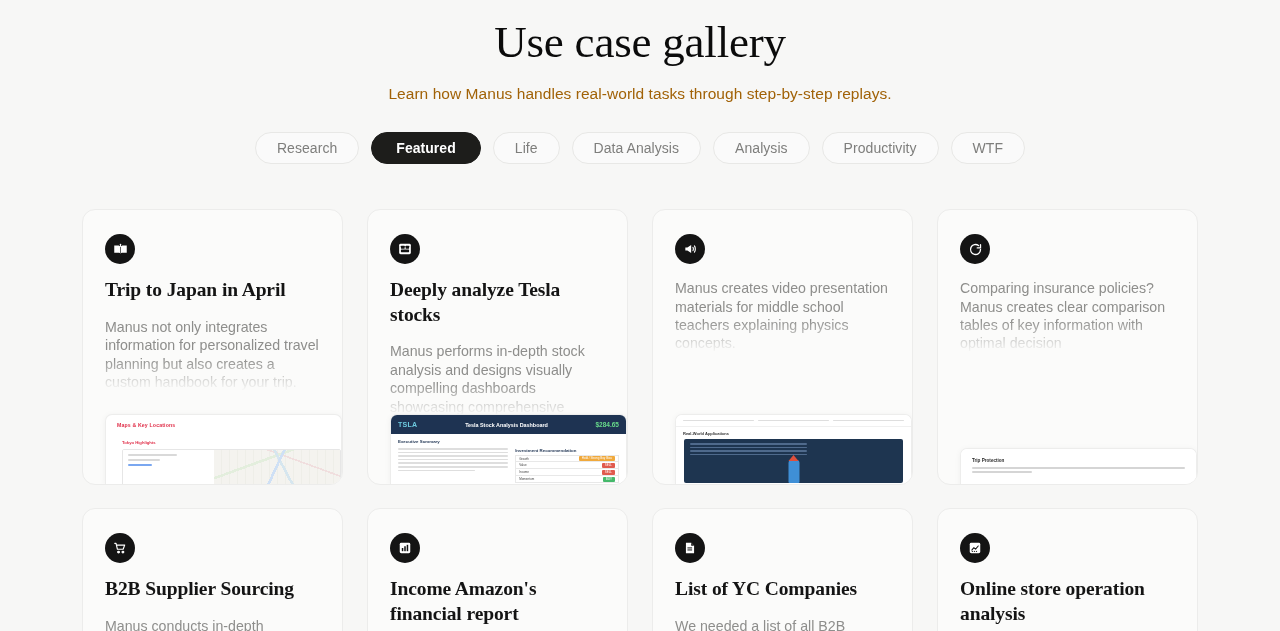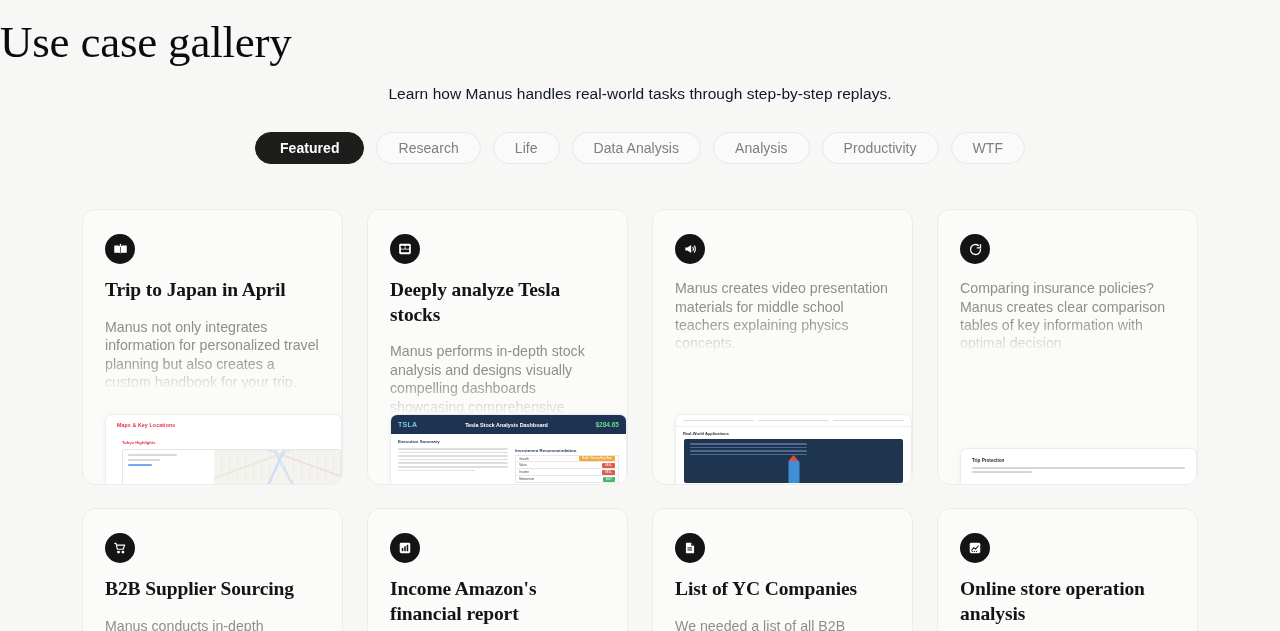--- a/index.html
+++ b/index.html
@@ -20,33 +20,34 @@
 
   .page {
     width: 1280px;
     height: 631px;
     position: relative;
     overflow: hidden;
   }
 
   
   .page-title {
+    text-align: center;
     font-family: "Liberation Serif", serif;
     font-size: 45px;
     font-weight: 400;
     letter-spacing: -0.2px;
     color: #0b0b0b;
     padding-top: 16px;
     line-height: 1.18;
   }
 
   .page-subtitle {
     text-align: center;
     font-size: 15.5px;
-    color: #0f172a;
+    color: #a16207;
     margin-top: 16px;
     font-weight: 400;
     letter-spacing: 0.05px;
   }
 
   
   .filter-bar {
     display: flex;
     justify-content: center;
     align-items: center;
@@ -233,22 +234,22 @@
 </style>
 </head>
 <body>
 
 <div class="page">
 
   <h1 class="page-title">Use case gallery</h1>
   <p class="page-subtitle">Learn how Manus handles real-world tasks through step-by-step replays.</p>
 
   <div class="filter-bar">
+    <button class="pill">Research</button>
     <button class="pill active">Featured</button>
-    <button class="pill">Research</button>
     <button class="pill">Life</button>
     <button class="pill">Data Analysis</button>
     <button class="pill">Analysis</button>
     <button class="pill">Productivity</button>
     <button class="pill">WTF</button>
   </div>
 
   <div class="grid">
 
     <div class="card">

